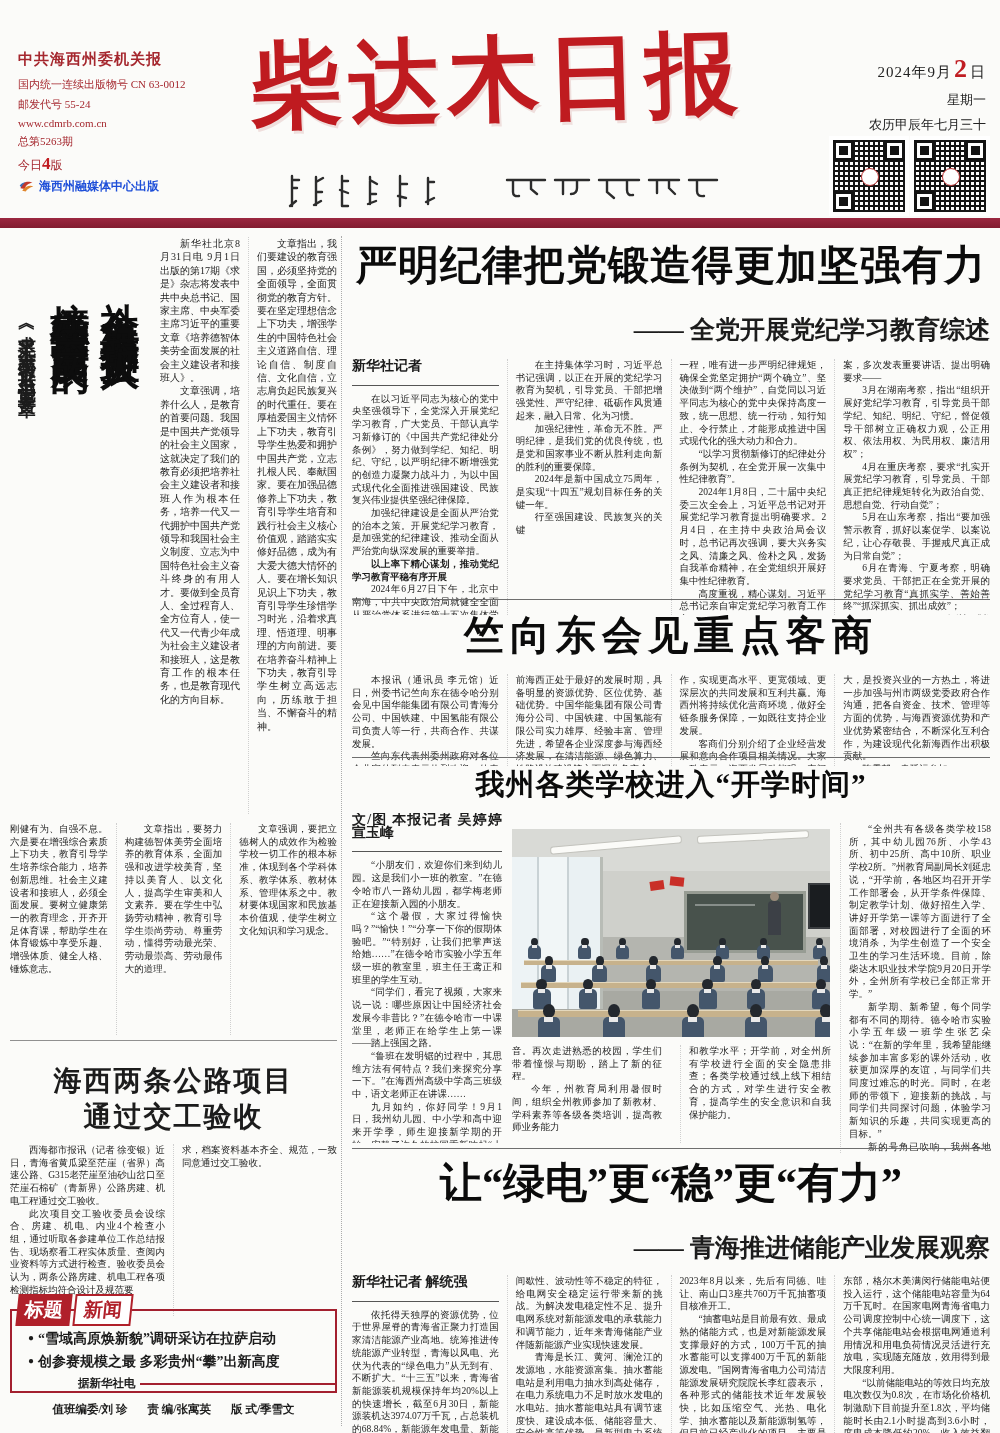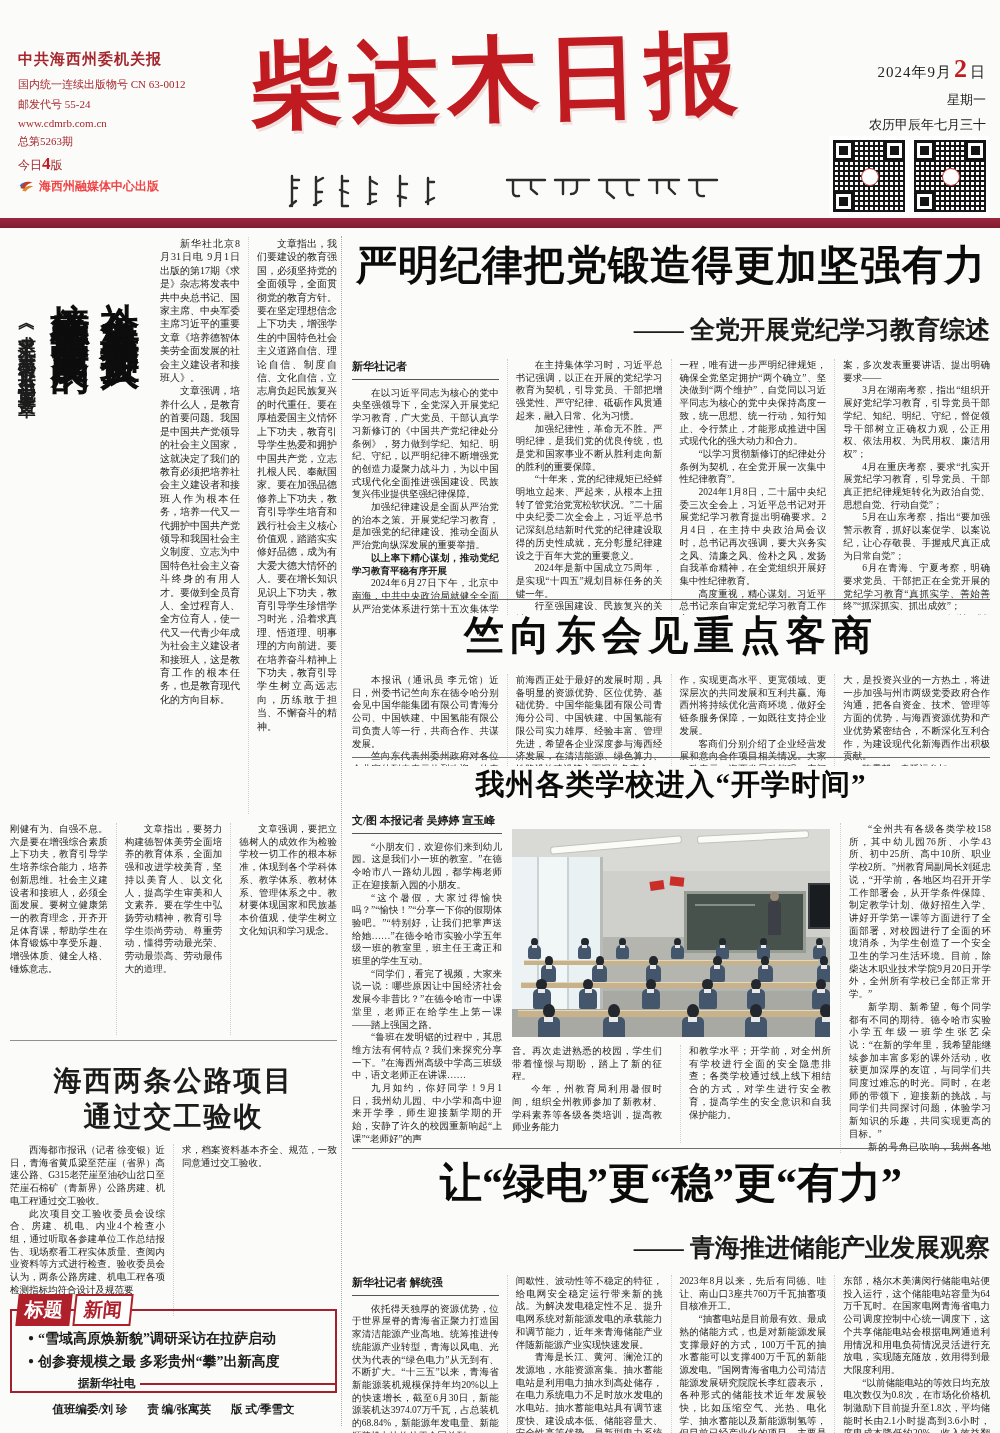--- a/index.html
+++ b/index.html
@@ -6,21 +6,21 @@
   body{width:1000px;height:1433px;overflow:hidden;background:#fbfbf9;
        font-family:"Liberation Serif","DejaVu Serif",serif;color:#1c1c1c;}
   #page{position:relative;width:1000px;height:1433px;}
 
   
   .hdr-left{position:absolute;left:18px;top:50px;width:220px;color:#a5272e;}
   .hdr-left .org{font-size:15px;font-weight:900;margin-bottom:8px;letter-spacing:1px;}
   .hdr-left .meta-line{font-size:11px;margin:5px 0;}
   .hdr-left .today{font-size:12px;margin:3px 0;}
   .hdr-left .today .pages{font-size:17px;font-weight:900;color:#c01d22;}
-  .publisher{font-size:12px;font-weight:700;display:flex;align-items:center;gap:4px;margin-top:4px;color:#ef4444;}
+  .publisher{font-size:12px;font-weight:700;display:flex;align-items:center;gap:4px;margin-top:4px;color:#1d4ed8;}
   .masthead{position:absolute;left:232px;top:18px;width:530px;text-align:center;
             font-size:92px;line-height:1.35;font-weight:900;color:#bf1b20;letter-spacing:7px;
             transform:rotate(-1.5deg);text-shadow:2px 3px 0 rgba(160,25,25,.12);}
   .scripts{position:absolute;left:280px;top:172px;width:440px;display:flex;justify-content:space-between;align-items:flex-start;}
   .hdr-right{position:absolute;right:14px;top:54px;text-align:right;color:#222;}
   .date-line{font-size:15px;letter-spacing:1px;}
   .date-line .day{font-size:26px;font-weight:700;color:#c01d22;padding:0 2px;}
   .hdr-right .weekday,.hdr-right .lunar{font-size:13px;margin-top:7px;}
   .qr-row{position:absolute;right:14px;top:140px;display:flex;gap:9px;}
   .qr{width:72px;height:72px;position:relative;background:
@@ -31,21 +31,21 @@
   .qr .f::after{content:"";position:absolute;inset:3px;background:#131313;}
   .qr .f1{left:0;top:0}.qr .f2{right:0;top:0}.qr .f3{left:0;bottom:0}
   .qr .logo{position:absolute;left:28px;top:28px;width:16px;height:16px;background:#fff;border-radius:50%;border:1px solid #b33;}
   .redbar{position:absolute;left:0;top:218px;width:1000px;height:10px;background:linear-gradient(#9b2740,#821c30);}
 
   
   .cols{display:flex;}
   .col{flex:1;min-width:0;overflow:hidden;font-size:9.5px;line-height:12.7px;text-align:justify;}
   .col p{margin:0;text-indent:2em;}
   .col + .col{border-left:1px dotted #cfcfcf;margin-left:8px;padding-left:8px;}
-  .byline{font-size:11px;font-weight:700;border-bottom:1px solid #555;padding:1px 0 6px;margin-bottom:7px;text-indent:0;}
+  .byline{font-size:14px;font-weight:700;border-bottom:1px solid #555;padding:1px 0 12px;margin-bottom:7px;text-indent:0;}
   .subhead{font-weight:700;text-indent:2em;margin:0;}
   .contline{display:flex;justify-content:space-between;margin:0;}
   .contline .dots{text-indent:2em;}
 
   
   .qiushi{position:absolute;left:10px;top:237px;width:327px;height:800px;}
   .q-vertical{position:absolute;left:0;top:34px;height:560px;display:flex;gap:3px;}
   .vtext{writing-mode:vertical-rl;}
   .v-kicker{font-size:18px;font-weight:700;letter-spacing:4px;padding-top:46px;line-height:34px;}
   .vbig{font-size:39px;font-weight:900;line-height:47px;letter-spacing:5px;color:#0d0d0d;}
@@ -264,21 +264,20 @@
             <p>加强纪律建设是全面从严治党的治本之策。开展党纪学习教育，是加强党的纪律建设、推动全面从严治党向纵深发展的重要举措。</p>
           </div>
         <p class="subhead">以上率下精心谋划，推动党纪学习教育平稳有序开展</p>
         <div>
             <p>2024年6月27日下午，北京中南海，中共中央政治局就健全全面从严治党体系进行第十五次集体学习。</p>
           </div>
       </div>
       <div class="col">
           <p>在主持集体学习时，习近平总书记强调，以正在开展的党纪学习教育为契机，引导党员、干部把增强党性、严守纪律、砥砺作风贯通起来，融入日常、化为习惯。</p>
           <p>加强纪律性，革命无不胜。严明纪律，是我们党的优良传统，也是党和国家事业不断从胜利走向新的胜利的重要保障。</p>
-          <p>“十年来，党的纪律规矩已经鲜明地立起来、严起来，从根本上扭转了管党治党宽松软状况。”二十届中央纪委二次全会上，习近平总书记深刻总结新时代党的纪律建设取得的历史性成就，充分彰显纪律建设之于百年大党的重要意义。</p>
           <p>2024年是新中国成立75周年，是实现“十四五”规划目标任务的关键一年。</p>
           <p>行至强国建设、民族复兴的关键</p>
         </div>
       <div class="col">
           <p style="text-indent: 0px;">一程，唯有进一步严明纪律规矩，确保全党坚定拥护“两个确立”、坚决做到“两个维护”，自觉同以习近平同志为核心的党中央保持高度一致，统一思想、统一行动，知行知止、令行禁止，才能形成推进中国式现代化的强大动力和合力。</p>
           <p>“以学习贯彻新修订的纪律处分条例为契机，在全党开展一次集中性纪律教育”。</p>
           <p>2024年1月8日，二十届中央纪委三次全会上，习近平总书记对开展党纪学习教育提出明确要求。2月4日，在主持中央政治局会议时，总书记再次强调，要大兴务实之风、清廉之风、俭朴之风，发扬自我革命精神，在全党组织开展好集中性纪律教育。</p>
           <p>高度重视，精心谋划。习近平总书记亲自审定党纪学习教育工作方</p>
         </div>
       <div class="col">

